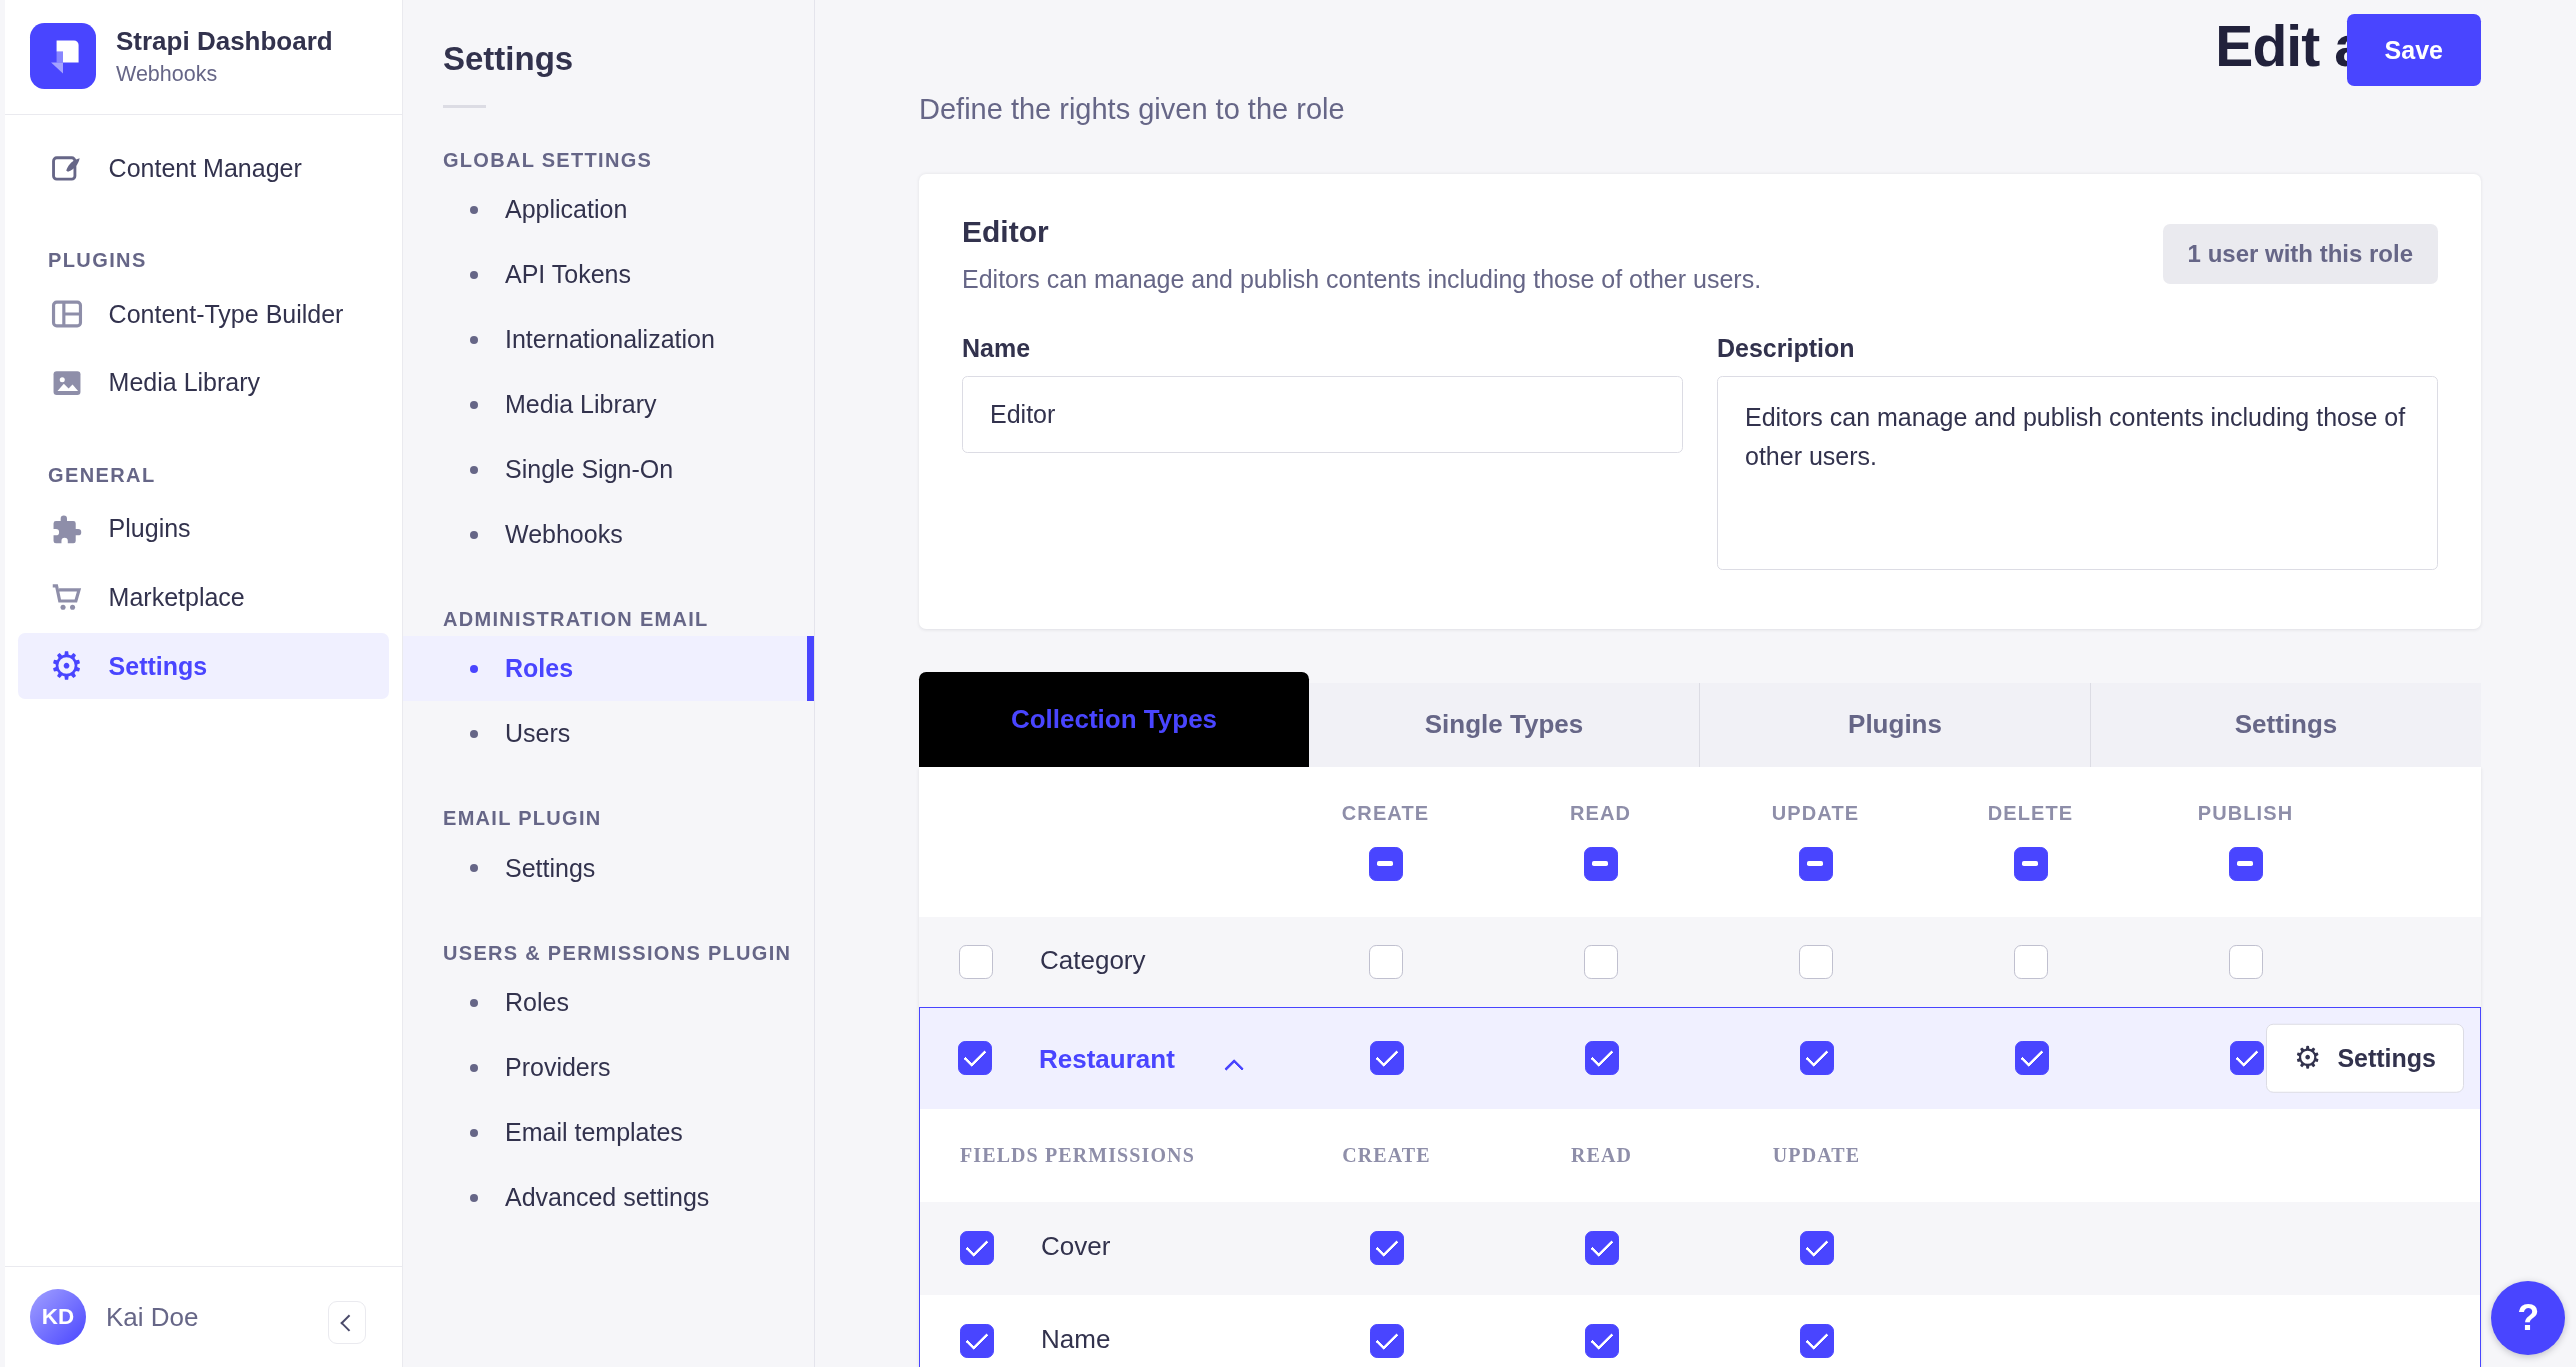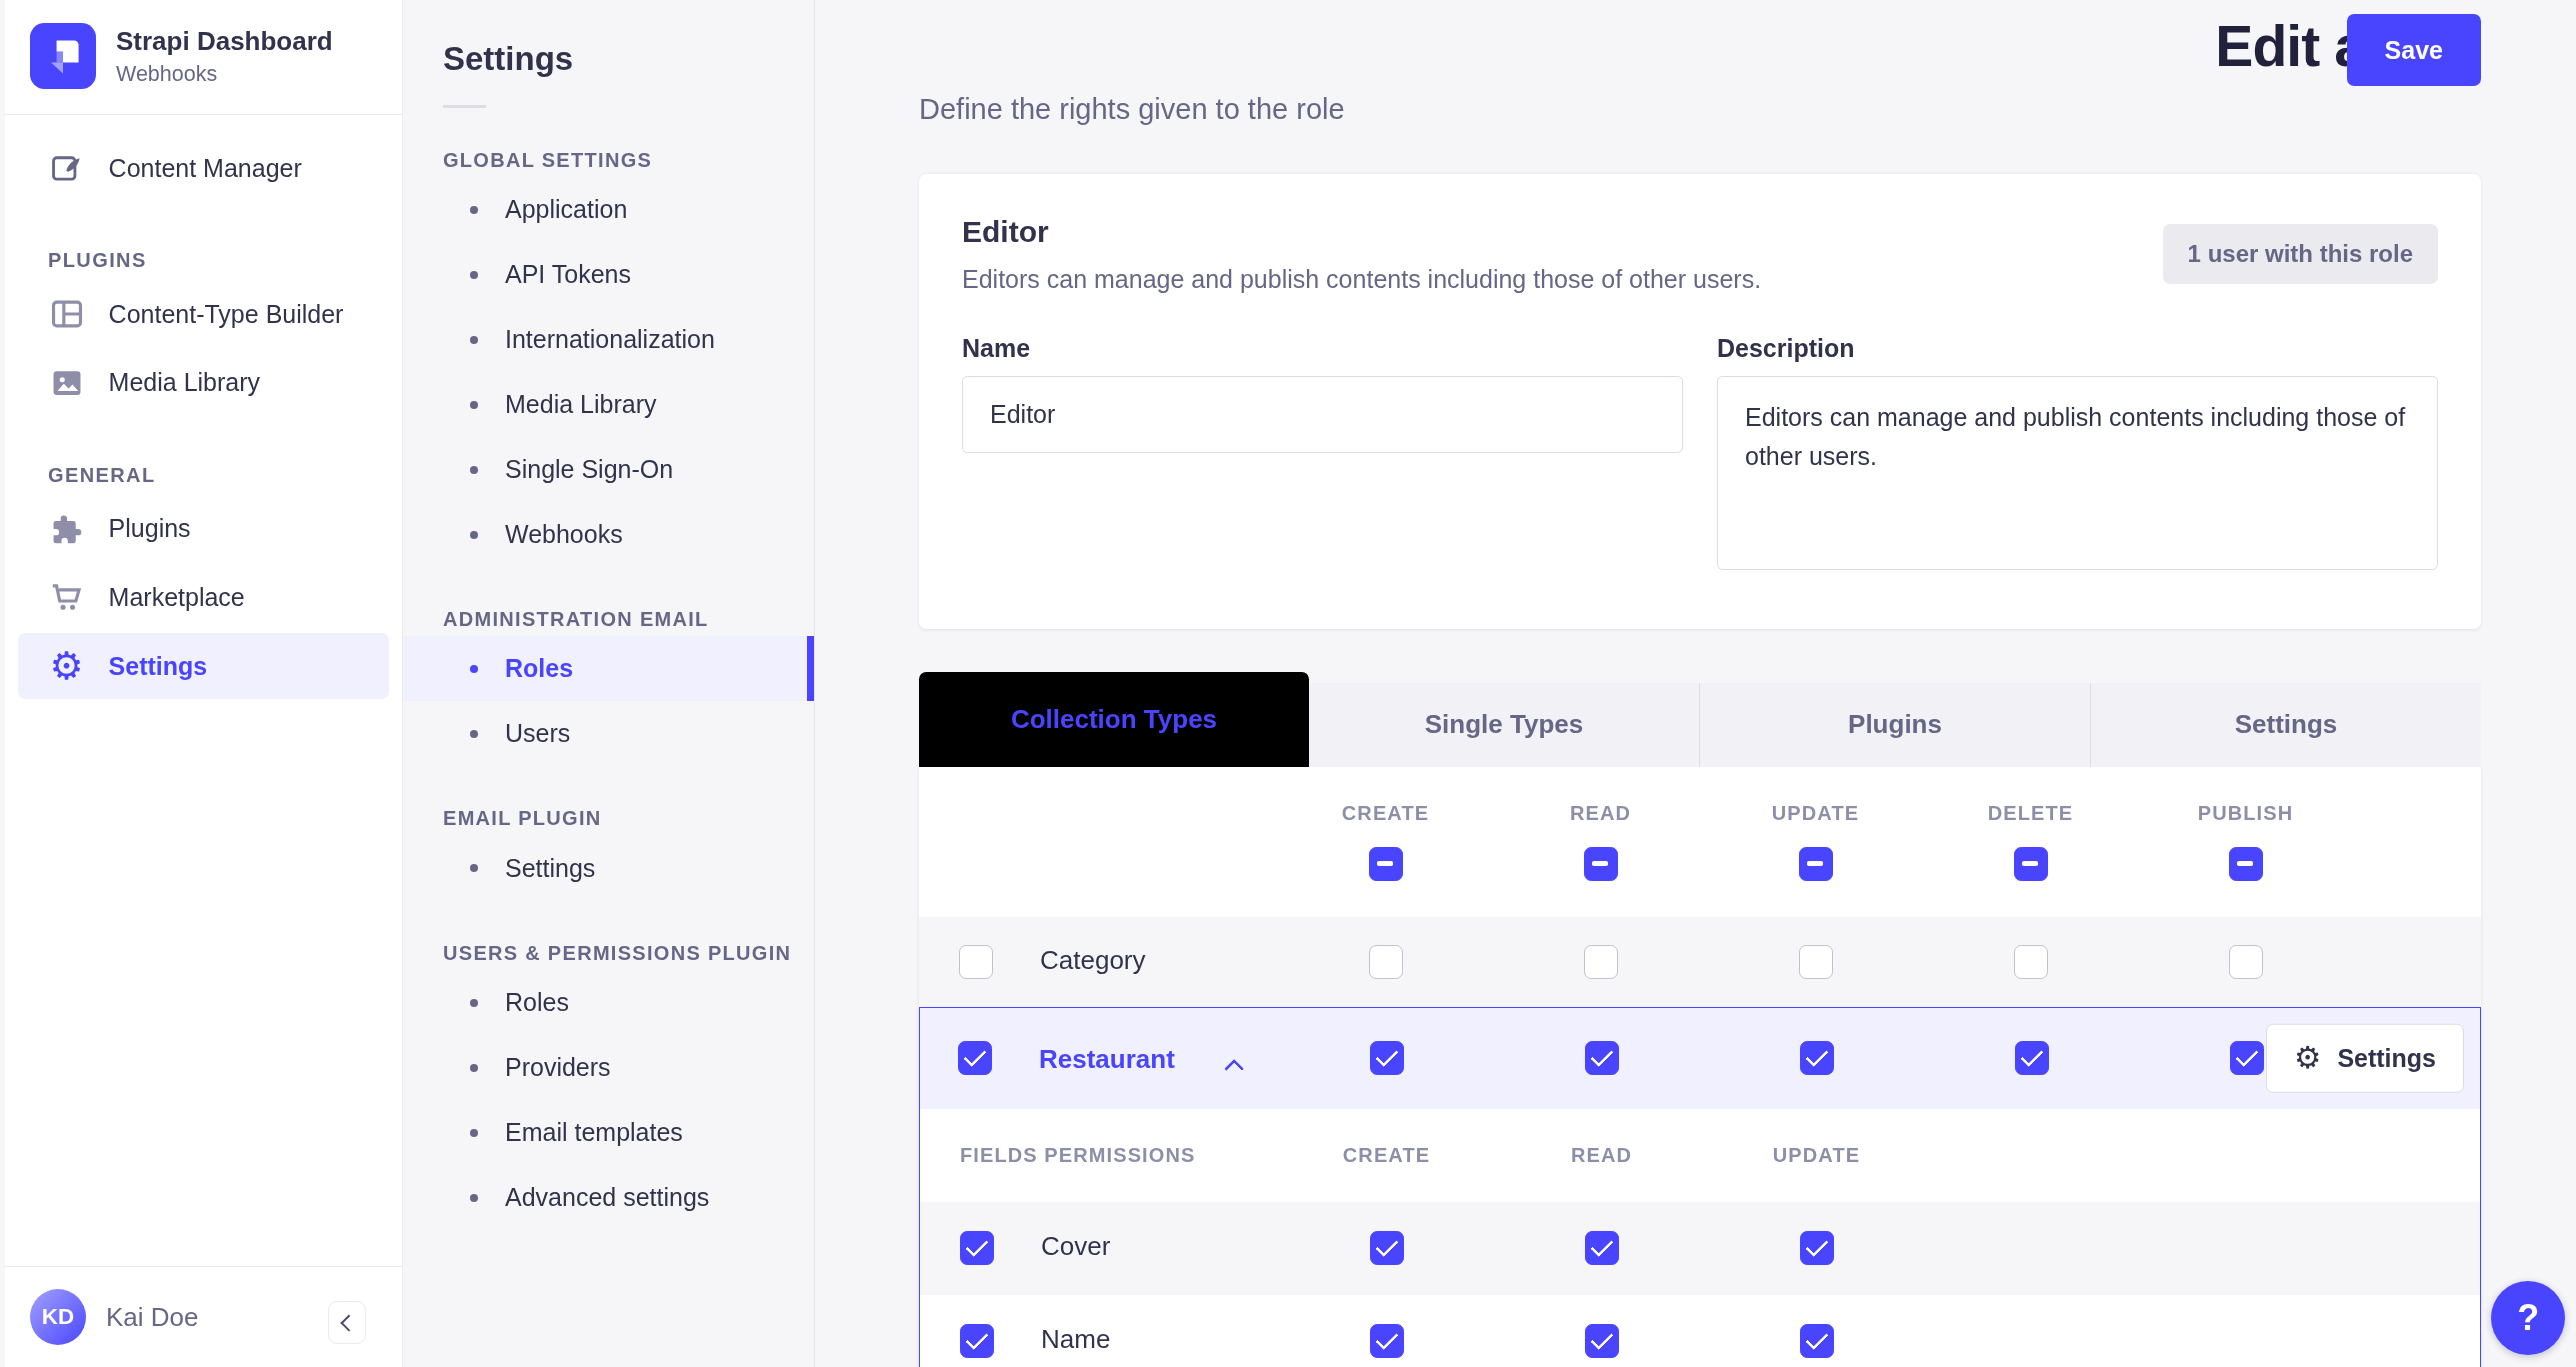--- a/index.html
+++ b/index.html
@@ -141,21 +141,21 @@
   .chev-up { width:13.5px; height:13.5px; border-top:3.6px solid #4945ff; border-right:3.6px solid #4945ff; transform:rotate(-45deg); margin-left:5.4px; margin-top:7.2px; border-radius:0.9px; }
   .settings-btn {
     position:absolute; right:16px; top:50%; transform:translateY(-50%);
     background:#fff; border:1.8px solid #dcdce4; border-radius:7.2px;
     padding:18px 27px; display:flex; align-items:center; gap:16px;
     font-size:25px; font-weight:bold; color:#32324d; cursor:pointer;
     font-family:"Liberation Sans", sans-serif;
   }
   .settings-btn .gear-glyph { font-size:30.5px; color:#32324d; }
 
-  .fields-header-row { height:93px; background:#fff; }
+  .fields-header-row { height:93px; background:#fff;font-family:Liberation Serif, serif; }
   .fields-title { font-size:20px; font-weight:bold; color:#8e8ea9; letter-spacing:1.1px; padding-left:40px; }
   .field-row { height:93px; }
   .field-row.grey { background:#f6f6f9; }
 
   
   .cb {
     width:34px; height:34px; border-radius:7.2px; border:1.8px solid #c0c0cf; background:#fff;
     position:relative; display:inline-block; cursor:pointer; flex:0 0 auto;
   }
   .cb.checked, .cb.indet { background:#4945ff; border-color:#4945ff; }

